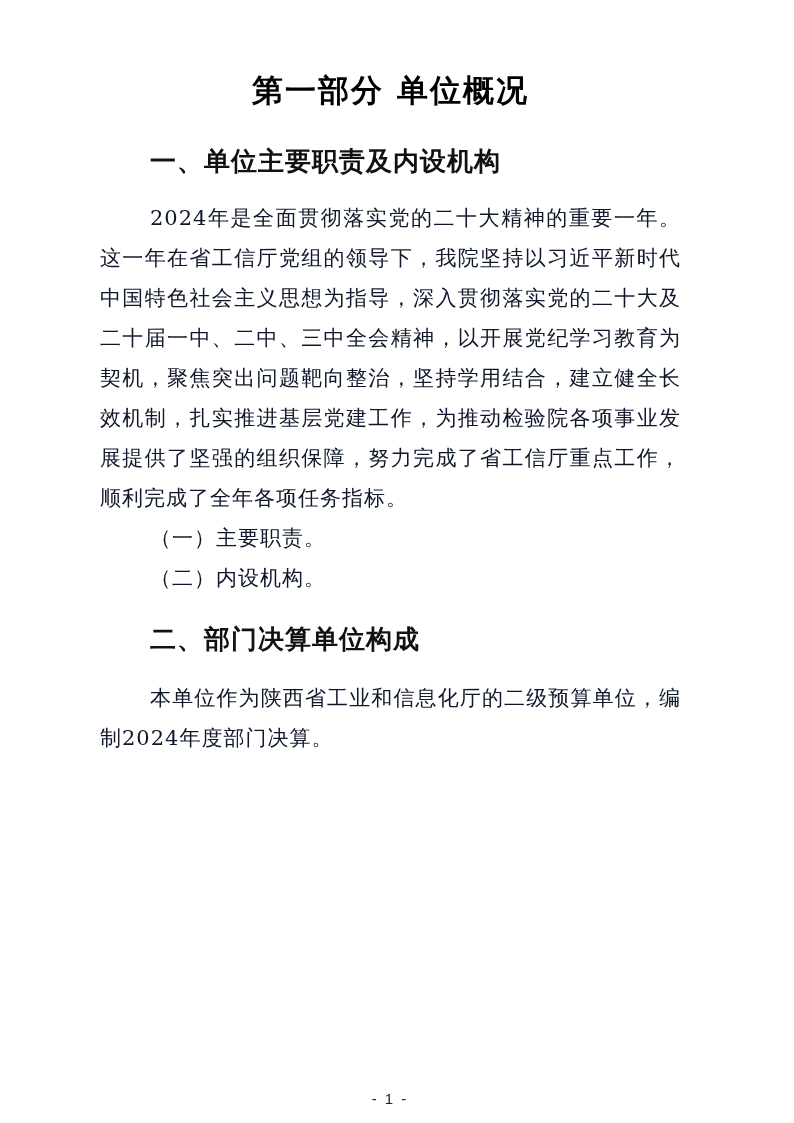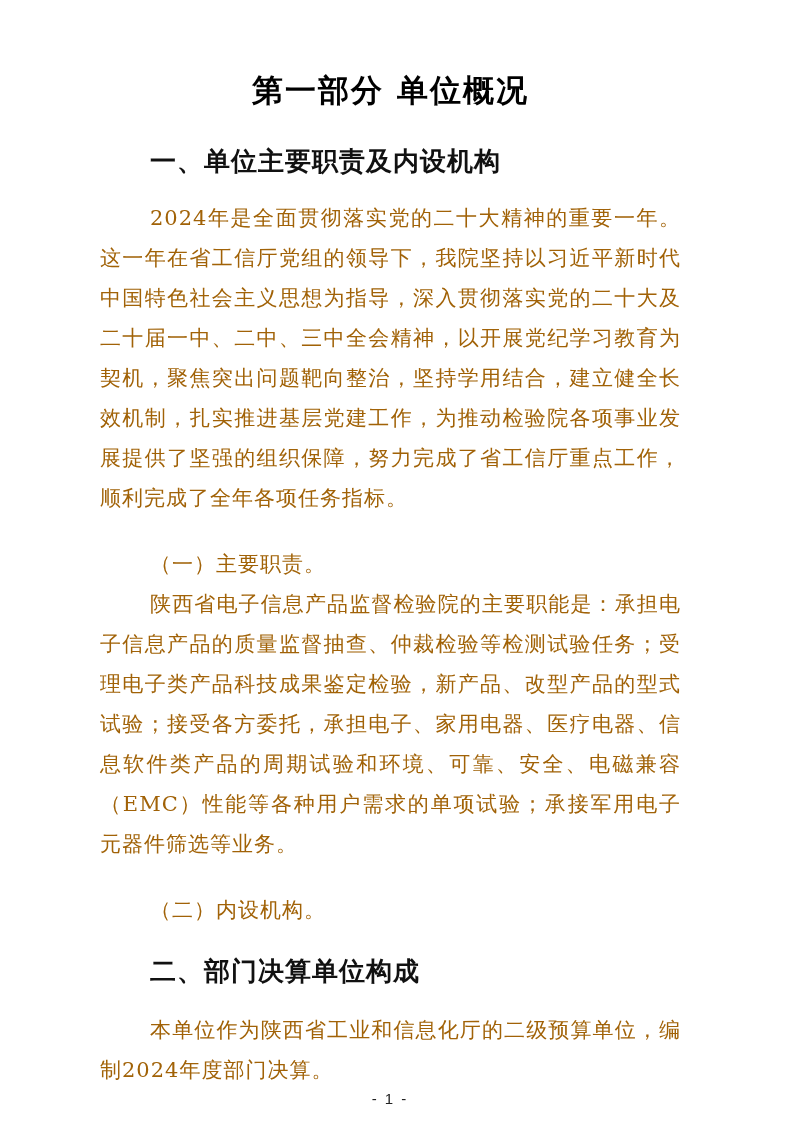--- a/index.html
+++ b/index.html
@@ -32,26 +32,26 @@
     letter-spacing: 1px;
   }
   .sh-1 { margin-top: 30px; }
   .sh-2 { margin-top: 26px; }
   .body-para, .sub-heading {
     font-size: 21px;
     line-height: 40px;
     text-align: justify;
     text-indent: 50px;
     letter-spacing: 1px;
-    color: #a16207;
+    color: #0f172a;
     word-break: break-all;
   }
   .p-first { margin-top: 22px; }
   .p-after-heading { margin-top: 24px; }
-  .sub-heading { font-weight: 500; margin-top: 26px; }
+  .sub-heading { font-weight: 500; }
   .page-footer {
     position: absolute;
     left: 0;
     right: 0;
     bottom: 16px;
     text-align: center;
     font-size: 15px;
     letter-spacing: 2px;
     color: #222222;
     font-family: "Liberation Sans", "DejaVu Sans", sans-serif;
@@ -64,21 +64,20 @@
 
   <h1 class="doc-title">第一部分 单位概况</h1>
 
   <section>
     <h2 class="section-heading sh-1">一、单位主要职责及内设机构</h2>
 
     <p class="body-para p-first">2024年是全面贯彻落实党的二十大精神的重要一年。这一年在省工信厅党组的领导下，我院坚持以习近平新时代中国特色社会主义思想为指导，深入贯彻落实党的二十大及二十届一中、二中、三中全会精神，以开展党纪学习教育为契机，聚焦突出问题靶向整治，坚持学用结合，建立健全长效机制，扎实推进基层党建工作，为推动检验院各项事业发展提供了坚强的组织保障，努力完成了省工信厅重点工作，顺利完成了全年各项任务指标。</p>
 
     <p class="sub-heading">（一）主要职责。</p>
 
-    <p class="body-para">陕西省电子信息产品监督检验院的主要职能是：承担电子信息产品的质量监督抽查、仲裁检验等检测试验任务；受理电子类产品科技成果鉴定检验，新产品、改型产品的型式试验；接受各方委托，承担电子、家用电器、医疗电器、信息软件类产品的周期试验和环境、可靠、安全、电磁兼容（EMC）性能等各种用户需求的单项试验；承接军用电子元器件筛选等业务。</p>
 
     <p class="sub-heading">（二）内设机构。</p>
 
   </section>
 
   <section>
     <h2 class="section-heading sh-2">二、部门决算单位构成</h2>
 
     <p class="body-para p-after-heading">本单位作为陕西省工业和信息化厅的二级预算单位，编制2024年度部门决算。</p>
   </section>

